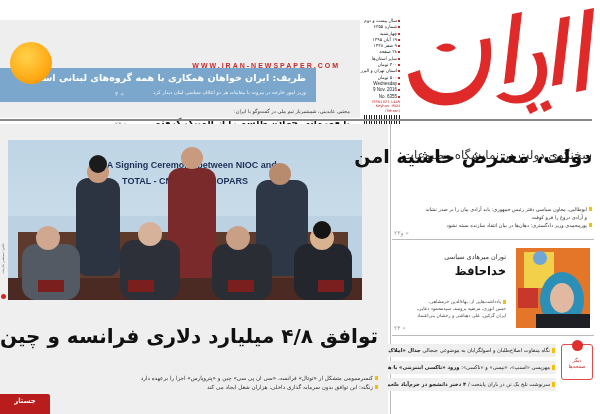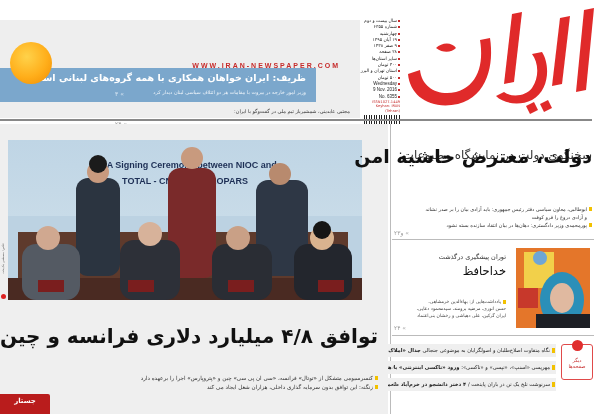--- a/index.html
+++ b/index.html
@@ -36,21 +36,21 @@
   .rc-kicker { position: absolute; right: 8px; top: 24px; font-size: 12px; color: #333; white-space: nowrap; }
   .rc-headline { position: absolute; right: 8px; top: 20px; font-size: 19px; line-height: 25px; font-weight: bold; color: #111; text-align: right; white-space: nowrap; margin-left: 48px; }
   .rc-bullets { position: absolute; right: 8px; top: 81px; width: 195px; font-size: 5px; line-height: 8px; color: #333; }
   .bullet { position: relative; padding-right: 5px; white-space: nowrap; overflow: hidden; }
   .bullet::before { content: ""; position: absolute; right: 0; top: 2px; width: 3px; height: 4px; background: #f2c100; }
   .rc-pg1 { position: absolute; left: 2px; top: 105px; font-size: 6px; color: #999; direction: ltr; }
   .rc-rule { position: absolute; right: 6px; left: 0; top: 115px; height: 1px; background: #bbb; }
 
   .obit-photo { position: absolute; right: 10px; top: 124px; width: 74px; height: 80px; background: #c9b9a2; overflow: hidden; }
   .obit-kicker { position: absolute; right: 94px; top: 129px; font-size: 6.5px; color: #333; white-space: nowrap; }
-  .obit-title1 { position: absolute; right: 94px; top: 140px; font-size: 11.5px; font-weight: normal; color: #111; white-space: nowrap; }
+  .obit-title1 { position: absolute; right: 94px; top: 140px; font-size: 11.5px; font-weight: bold; color: #111; white-space: nowrap; }
   .obit-title2 { position: absolute; right: 94px; top: 155px; font-size: 11.5px; font-weight: bold; color: #111; white-space: nowrap; }
   .obit-body { position: absolute; right: 94px; top: 174px; width: 112px; font-size: 4.6px; line-height: 7px; color: #444; }
   .obit-body .bullet { overflow: visible; }
   .rc-pg2 { position: absolute; left: 2px; top: 200px; font-size: 6px; color: #999; direction: ltr; }
   .rc-rule2 { position: absolute; right: 6px; left: 0; top: 211px; height: 1px; background: #bbb; }
 
   .other-pages { position: absolute; left: 0; top: 214px; width: 208px; height: 76px; }
   .op-badge { position: absolute; right: 7px; top: 6px; width: 32px; height: 36px; border: 1px solid #e04a4a; border-radius: 3px; background: #fff; text-align: center; font-size: 5px; line-height: 6px; color: #c62b2b; padding-top: 12px; }
   .op-badge .dot { position: absolute; left: 10px; top: -5px; width: 11px; height: 11px; border-radius: 50%; background: #e02e2e; }
   .op-list { position: absolute; right: 44px; top: 6px; width: 168px; }
@@ -81,20 +81,21 @@
   <div class="top-banner">
     <div class="sun"></div>
     <div class="url">WWW.IRAN-NEWSPAPER.COM</div>
     <div class="blue-band">
       <div class="headline">ظریف: ایران خواهان همکاری با همه گروه‌های لبنانی است</div>
       <div class="sub">وزیر امور خارجه در بیروت با مقامات هر دو ائتلاف سیاسی لبنان دیدار کرد</div>
       <div class="pg">۳ «</div>
     </div>
     <div class="lower-teaser">
       <div class="kicker">مجتبی عابدینی، شمشیرباز تیم ملی در گفت‌وگو با ایران:</div>
+      <div class="title">با قهرمانی جهان، طلسم را از المپیک گرفتم</div>
       <div class="pg">۲۴ «</div>
     </div>
   </div>
 
   <div class="issue-box">
     <div class="row">سال بیست و دوم</div>
     <div class="row">شماره ۶۳۵۵</div>
     <div class="row">چهارشنبه</div>
     <div class="row">۱۹ آبان ۱۳۹۵</div>
     <div class="row">۹ صفر ۱۴۳۸</div>
@@ -195,21 +196,21 @@
       <svg width="74" height="80">
         <rect x="0" y="0" width="74" height="80" fill="#e4762a"></rect>
         <rect x="8" y="4" width="30" height="36" fill="#f2d04a"></rect>
         <circle cx="24" cy="10" r="7" fill="#6fa6d6"></circle>
         <rect x="2" y="40" width="20" height="20" fill="#c7382b"></rect>
         <ellipse cx="46" cy="52" rx="22" ry="28" fill="#2b8fb8"></ellipse>
         <ellipse cx="46" cy="50" rx="12" ry="15" fill="#e0b9a0"></ellipse>
         <rect x="20" y="66" width="54" height="14" fill="#1d1f25"></rect>
       </svg>
     </div>
-    <div class="obit-kicker">توران پیشگیری درگذشت</div>
+    <div class="obit-kicker">توران میرهادی سیاسی</div>
     <div class="obit-title1">خداحافظ</div>
     <div class="obit-body">
       <div class="bullet">یادداشت‌هایی از: بهاءالدین خرمشاهی،</div>
       <div>حسن انوری، مرضیه برومند، سیدمحمود دعایی،</div>
       <div>ایران گرکین، علی دهباشی و رخشان بنی‌اعتماد</div>
     </div>
     <div class="rc-pg2">۲۴ «</div>
     <div class="rc-rule2"></div>
 
     <div class="other-pages">

